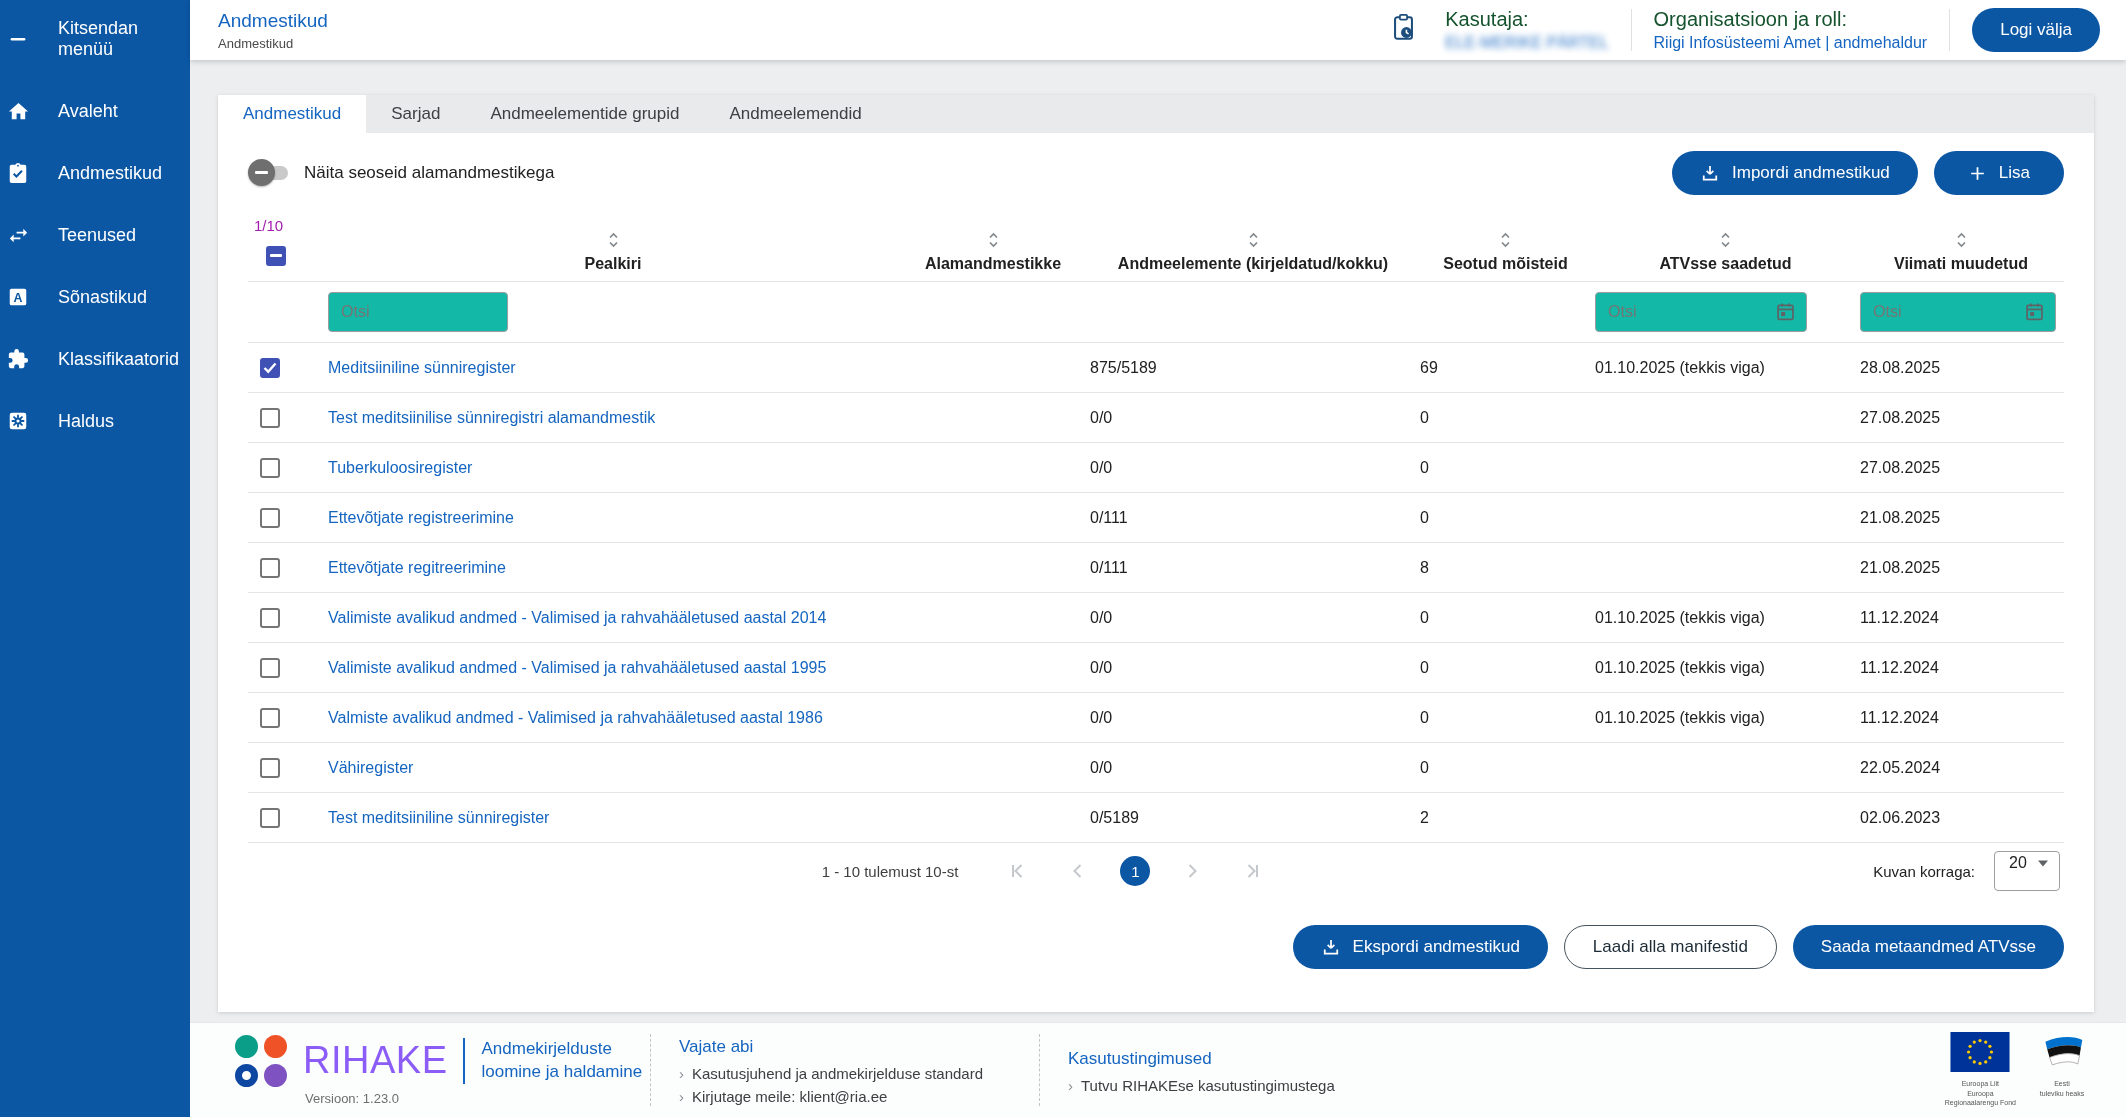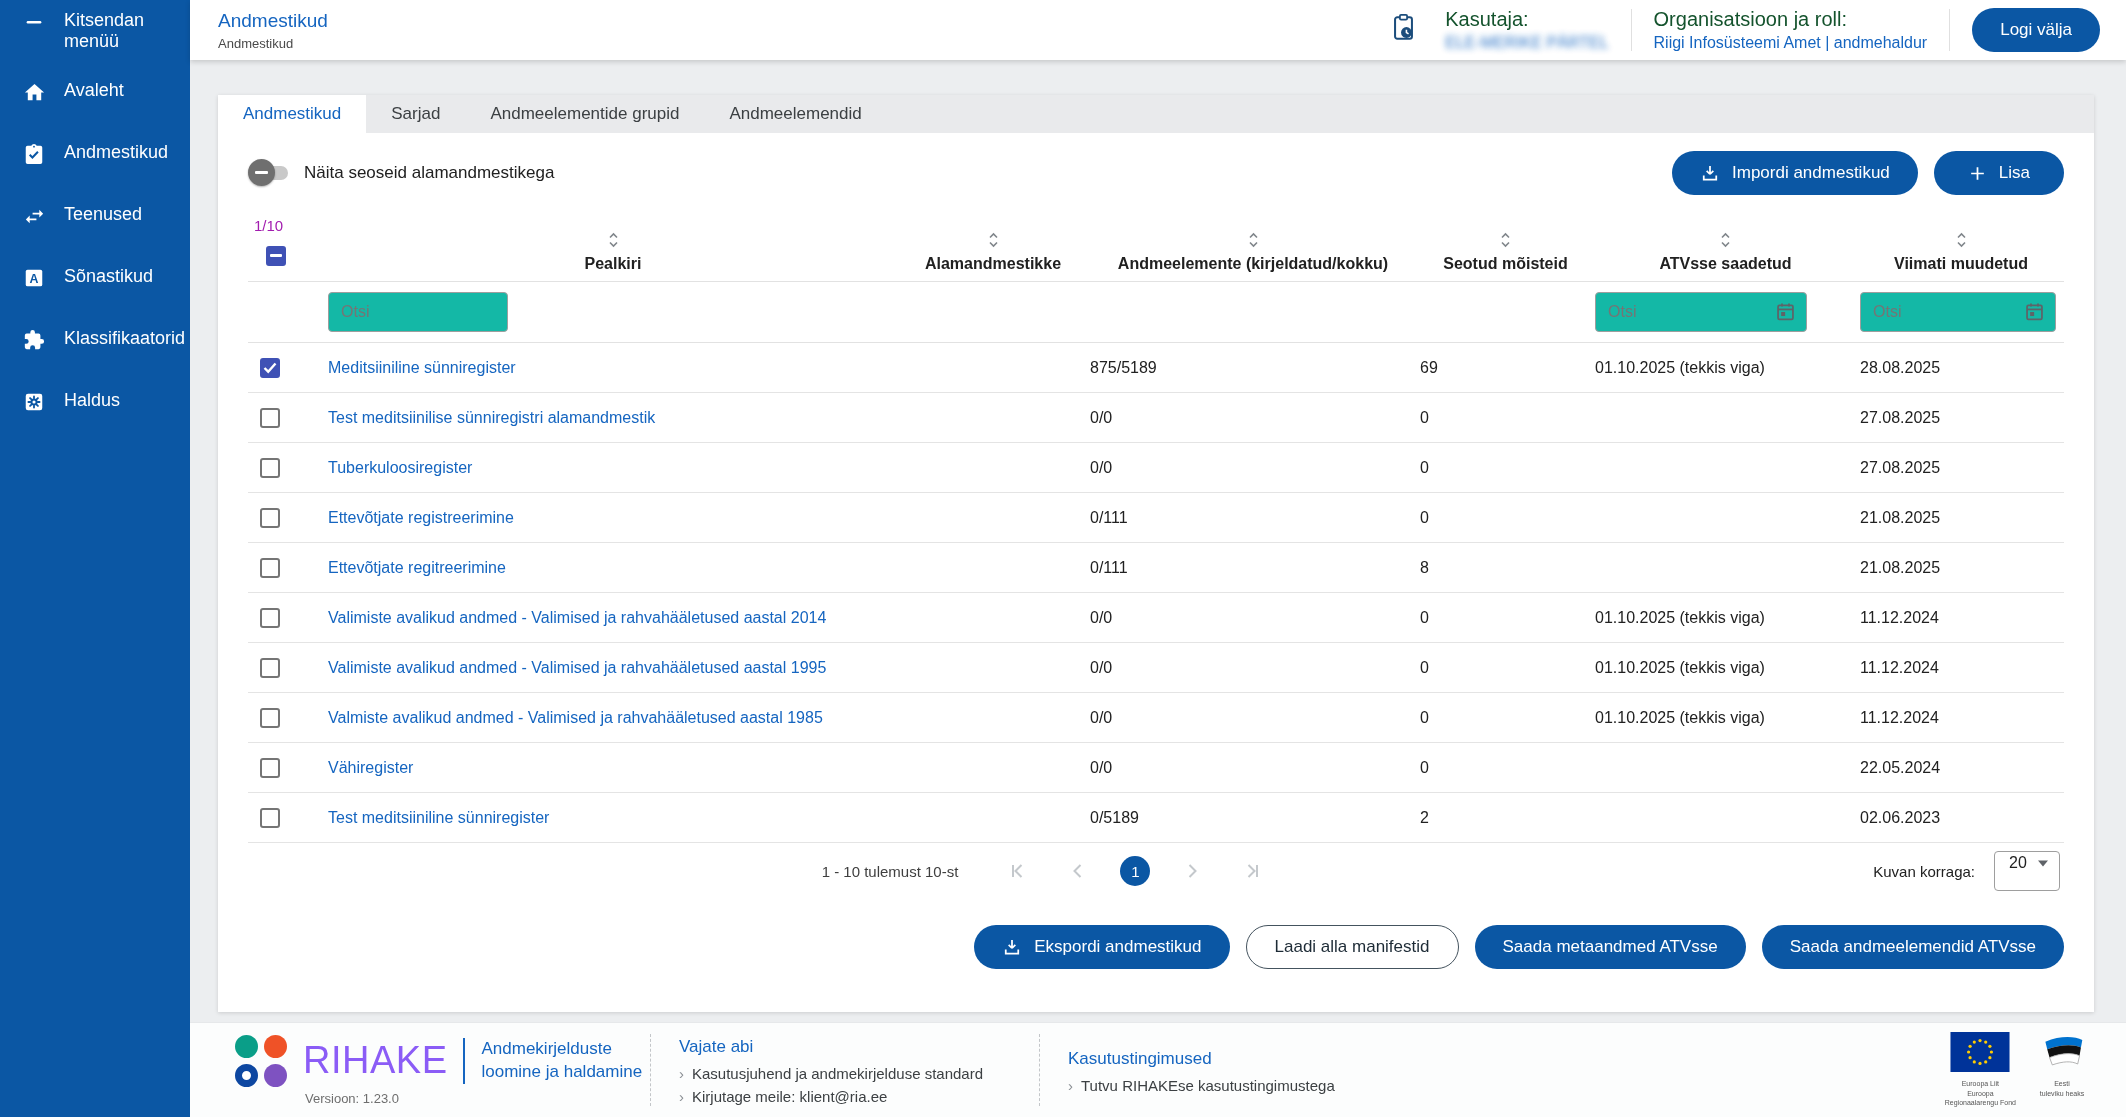--- a/index.html
+++ b/index.html
@@ -2,21 +2,21 @@
 <html><head>
 <meta charset="utf-8">
 <style>
   * { box-sizing: border-box; margin: 0; padding: 0; }
   html,body { width:2126px; height:1117px; overflow:hidden; }
   body { font-family:"Liberation Sans","DejaVu Sans",sans-serif; background:#eceef0; color:#212121; }
   .app { display:flex; width:100%; height:100%; }
 
   
   .sidebar { width:190px; flex-shrink:0; background:#0b57a4; color:#fff; padding-top:10px; }
-  .side-item { height:58px; display:flex; gap:18px; padding-left:22px; font-size:18px; font-weight:500; cursor:pointer; }
+  .side-item { height:58px; display:flex; align-items:center; gap:28px; padding-left:6px; font-size:18px; font-weight:500; cursor:pointer; }
   .side-item .sicon { width:24px; height:24px; display:flex; align-items:center; justify-content:center; flex-shrink:0; }
   .side-nav { margin-top:12px; }
   .side-nav .side-item { height:62px; }
 
   
   .main { flex:1; display:flex; flex-direction:column; min-width:0; }
 
   
   .topbar { height:60px; background:#fff; display:flex; align-items:center; justify-content:space-between;
             padding:0 26px 0 28px; box-shadow:0 2px 5px rgba(0,0,0,.16); position:relative; z-index:5; }
@@ -454,21 +454,21 @@
     <div class="cell">0</div>
     <div class="cell">01.10.2025 (tekkis viga)</div>
     <div class="cell">11.12.2024</div>
   </div>
               <div class="grid-cols trow">
     <div>
                   <span class="cb">
       
     </span>
                 </div>
-    <div class="cell title-cell"><a href="#">Valmiste avalikud andmed - Valimised ja rahvahääletused aastal 1985</a></div>
+    <div class="cell title-cell"><a href="#">Valmiste avalikud andmed - Valimised ja rahvahääletused aastal 1986</a></div>
     <div class="cell"></div>
     <div class="cell">0/0</div>
     <div class="cell">0</div>
     <div class="cell">01.10.2025 (tekkis viga)</div>
     <div class="cell">11.12.2024</div>
   </div>
               <div class="grid-cols trow">
     <div>
                   <span class="cb">
       
@@ -541,21 +541,20 @@
               <span style="display:flex;">
                 <svg width="20" height="20" viewBox="0 0 24 24" fill="none" stroke="#fff" stroke-width="2.1">
                   <path d="M12 3.5v10m0 0l-4-4m4 4l4-4"></path>
                     <path d="M4.5 15v5h15v-5"></path>
                 </svg>
               </span>
               <span>Ekspordi andmestikud</span>
             </button>
             <button class="btn-pill btn-outline">Laadi alla manifestid</button>
             <button class="btn-pill">Saada metaandmed ATVsse</button>
-            <button class="btn-pill">Saada andmeelemendid ATVsse</button>
           </div>
 
         </div>
       </div>
     </div>
 
     <footer class="footer">
       <div class="brand">
         <div class="brand-row">
           <div class="dots">

